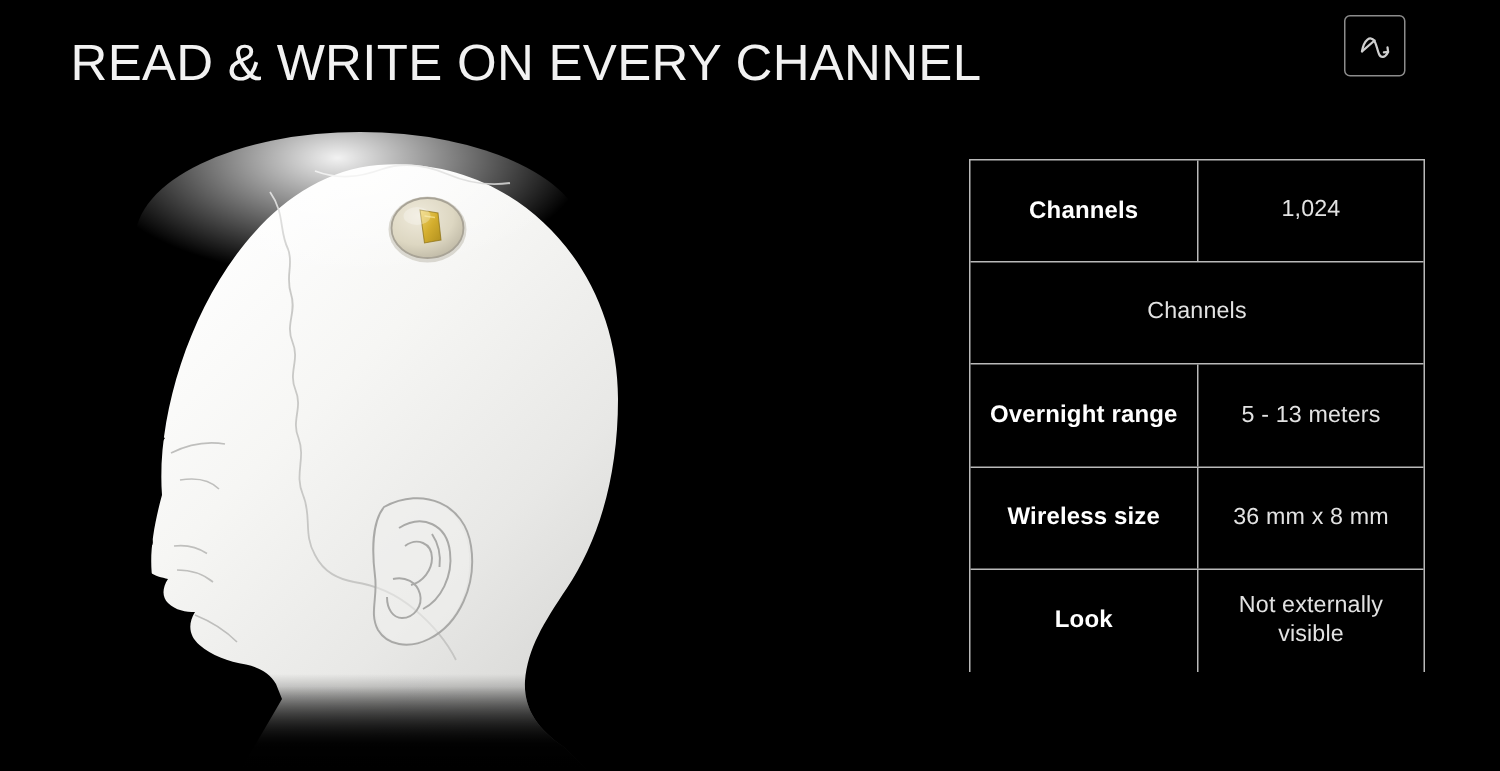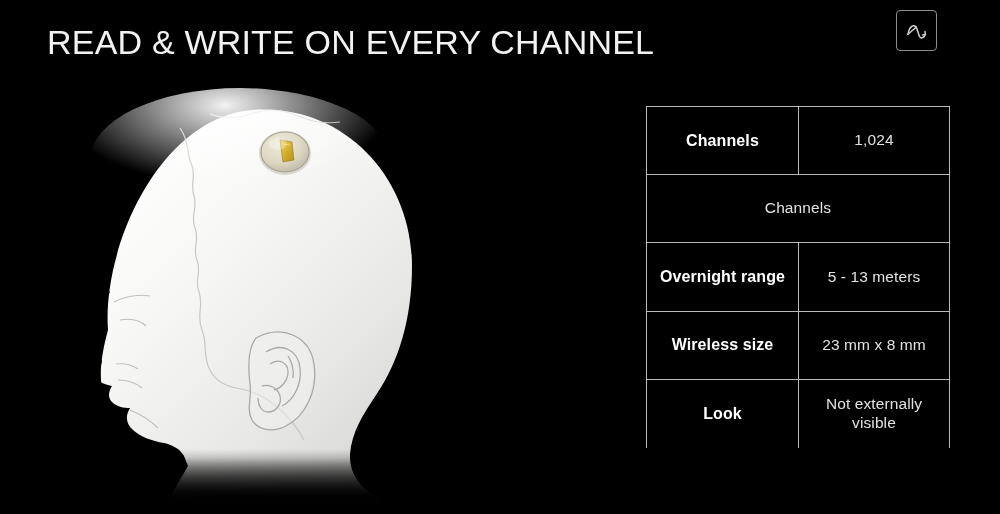--- a/index.html
+++ b/index.html
@@ -269,19 +269,19 @@
   </div>
   <div class="spec-row">
     <div class="spec-value">Channels</div>
   </div>
   <div class="spec-row">
     <div class="spec-label">Overnight range</div>
     <div class="spec-value">5 - 13 meters</div>
   </div>
   <div class="spec-row">
     <div class="spec-label">Wireless size</div>
-    <div class="spec-value">23 mm x 8 mm</div>
+    <div class="spec-value">36 mm x 8 mm</div>
   </div>
   <div class="spec-row">
     <div class="spec-label">Look</div>
     <div class="spec-value">Not externally visible</div>
   </div>
 </div>
 
 </body></html>

